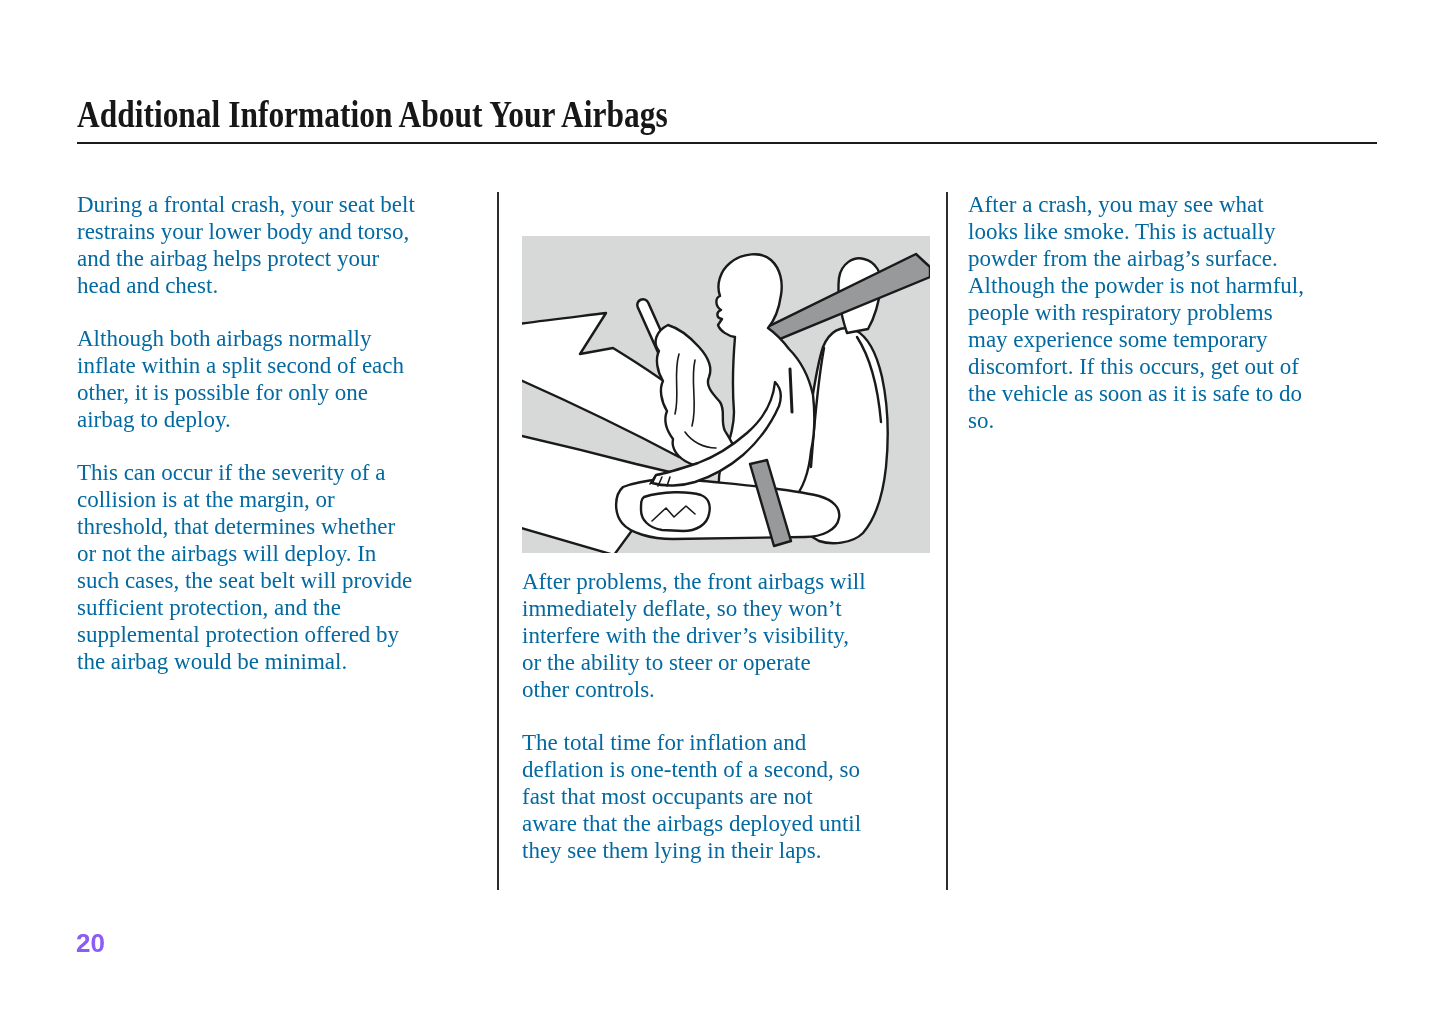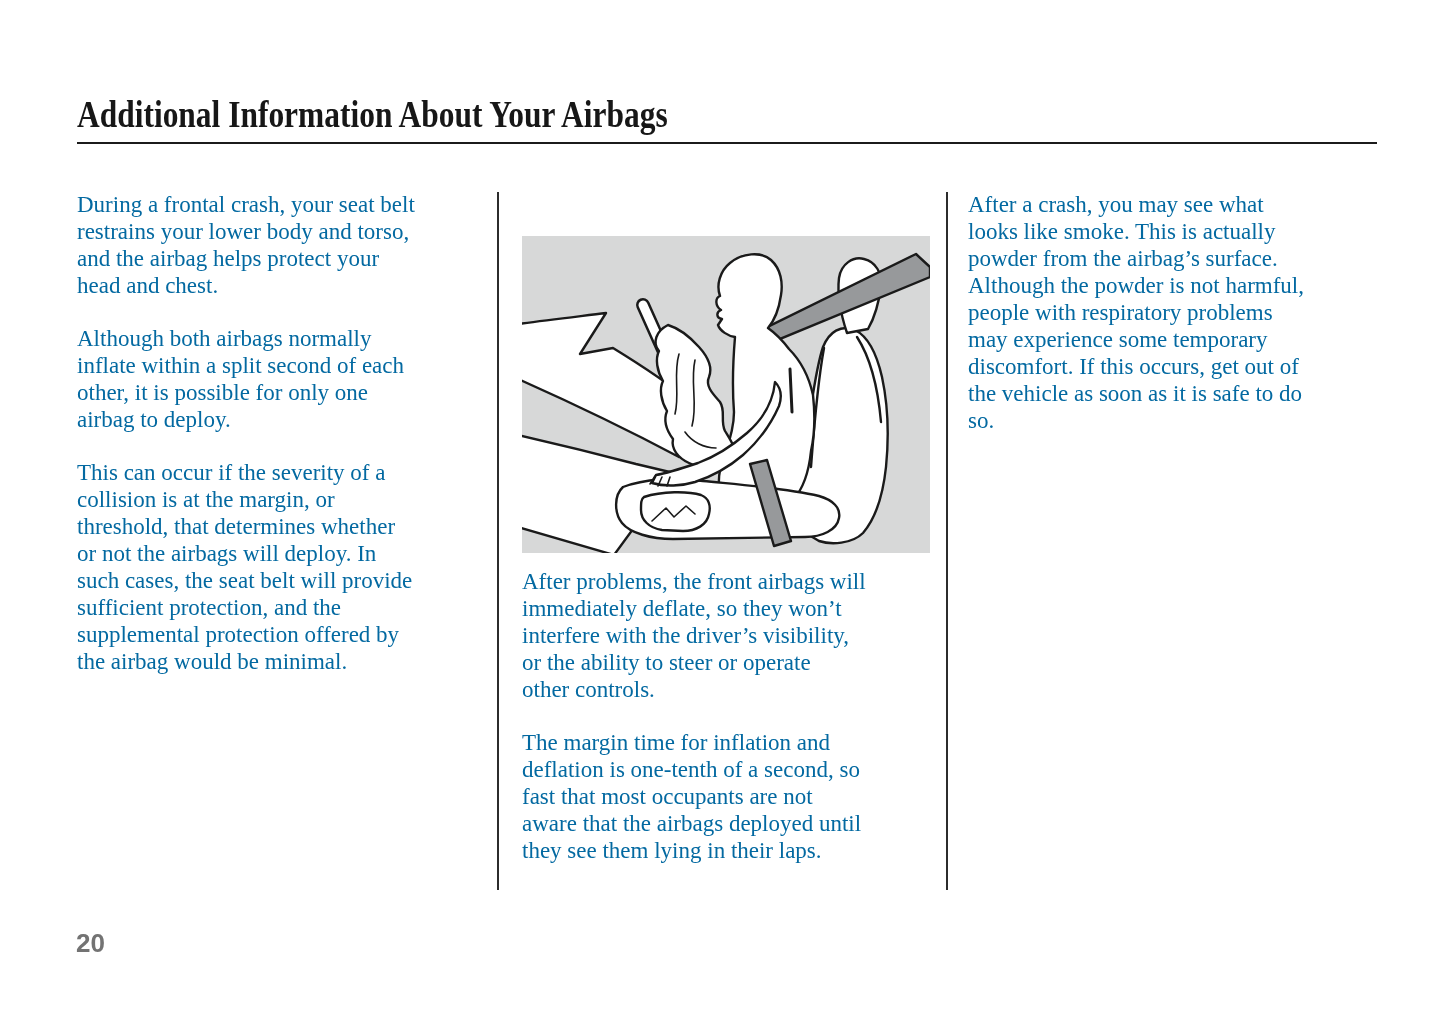--- a/index.html
+++ b/index.html
@@ -36,21 +36,21 @@
   .v-sep.first  { left:497px; }
   .v-sep.second { left:946px; }
   .figure-wrap{
     position:absolute; left:522px; top:236px;
     width:408px; height:317px;
   }
   .figure-wrap svg{ display:block; width:100%; height:100%; }
   .page-number{
     position:absolute; left:76px; top:928px;
     font-family:"Liberation Sans", sans-serif;
-    font-weight:bold; font-size:26px; color:#737373;
+    font-weight:bold; font-size:26px; color:#8b5cf6;
   }
 </style>
 </head>
 <body>
 
 <h1 class="page-title">Additional Information About Your Airbags</h1>
 <div class="title-rule"></div>
 
 <div class="col col-left">
   <p>During a frontal crash, your seat belt
@@ -112,21 +112,21 @@
     </g>
   </svg>
 </div>
 
 <div class="col col-mid">
   <p>After problems, the front airbags will
 immediately deflate, so they won’t
 interfere with the driver’s visibility,
 or the ability to steer or operate
 other controls.</p>
-  <p>The margin time for inflation and
+  <p>The total time for inflation and
 deflation is one-tenth of a second, so
 fast that most occupants are not
 aware that the airbags deployed until
 they see them lying in their laps.</p>
 </div>
 
 <div class="v-sep second"></div>
 
 <div class="col col-right">
   <p>After a crash, you may see what

